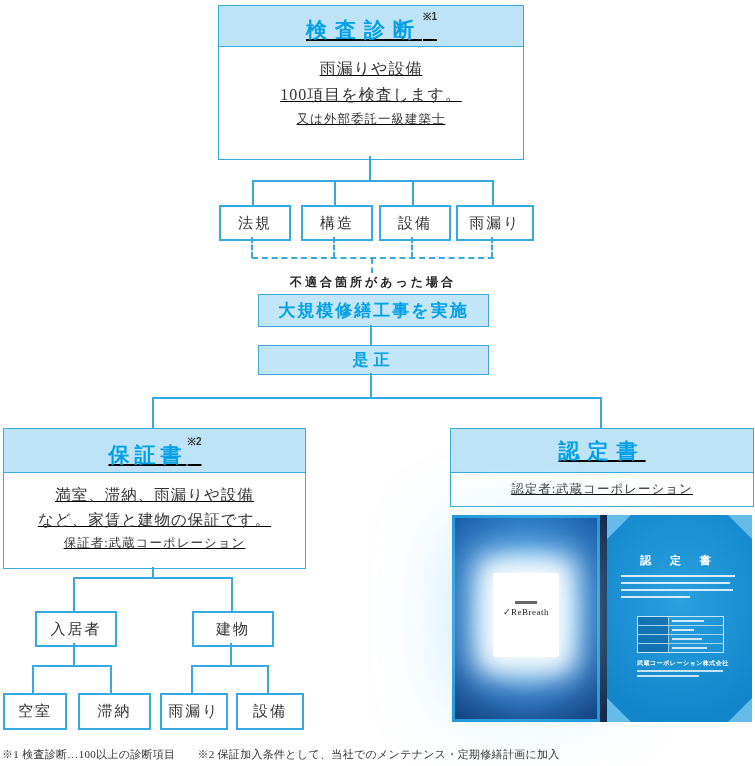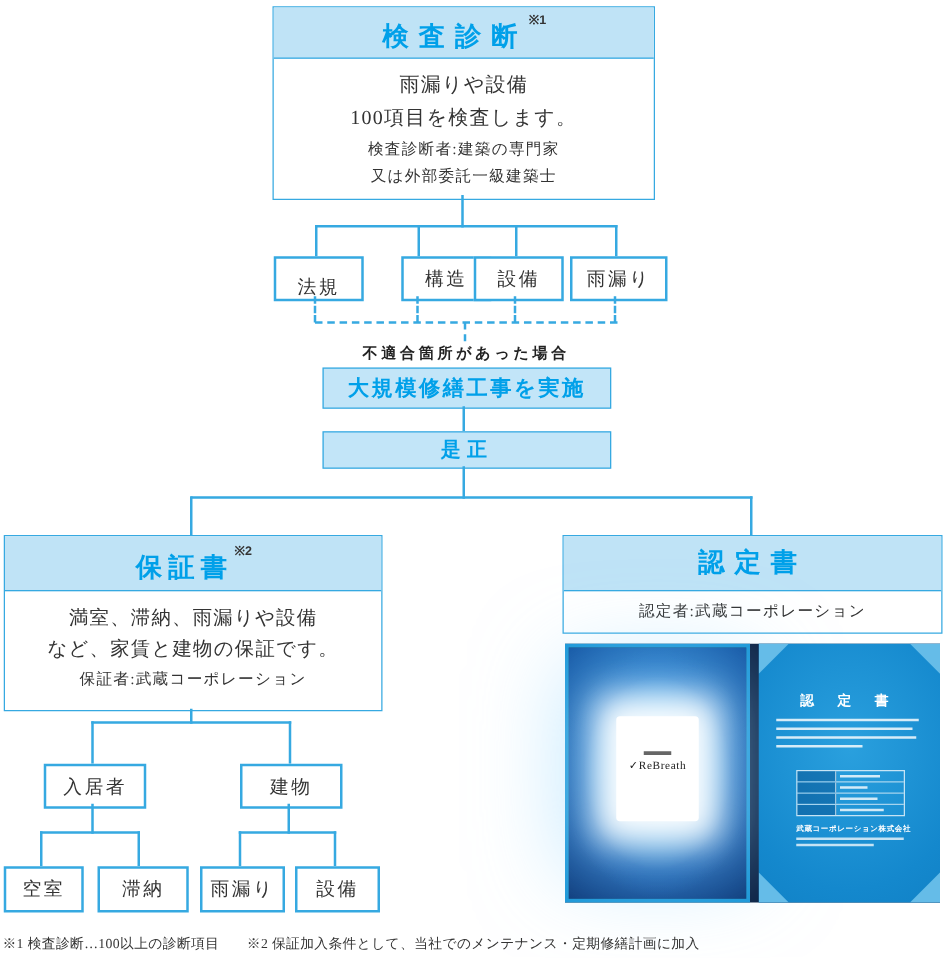--- a/index.html
+++ b/index.html
@@ -6,21 +6,21 @@
   .stage{position:relative;width:755px;height:766px;background:#ffffff;overflow:hidden;
          font-family:"Liberation Serif",serif;}
 
   
   .vline{position:absolute;width:2px;background:#36a9e1;}
   .hline{position:absolute;height:2px;background:#36a9e1;}
   .vdash{position:absolute;width:0;border-left:2px dashed #36a9e1;}
   .hdash{position:absolute;height:0;border-top:2px dashed #36a9e1;}
 
   
-  .panel{position:absolute;border:1px solid #36a9e1;background:#fff;}
+  .panel{position:absolute;border:1px solid #36a9e1;background:#fff;text-decoration:underline;}
   .panel-header{background:#bfe3f6;border-bottom:1px solid #36a9e1;text-align:center;
     font-family:"Liberation Sans",sans-serif;font-weight:bold;color:#00a0e9;}
   .note-ref{font-family:"Liberation Sans",sans-serif;font-weight:bold;font-size:10px;
     color:#333;position:relative;top:-9px;left:1px;letter-spacing:0;}
   .panel-body{text-align:center;color:#333;}
   .body-line{font-size:16px;line-height:1.62;letter-spacing:1px;}
   .sub-line{font-size:12.5px;line-height:1.8;letter-spacing:1px;}
 
   
   .mini-box{position:absolute;background:#fff;border:2px solid #36a9e1;display:flex;
@@ -76,36 +76,35 @@
 
 <div class="stage">
 
   <div class="panel" style="left:218px;top:5px;width:304px;">
     <div class="panel-header" style="height:40px;line-height:40px;font-size:21px;letter-spacing:8px;">
       <span>検査診断</span><sup class="note-ref">※1</sup>
     </div>
     <div class="panel-body" style="height:112px;padding-top:9px;box-sizing:border-box;">
       <div class="body-line">雨漏りや設備</div>
       <div class="body-line">100項目を検査します。</div>
-      <div class="sub-line">検査診断者:建築の専門家</div>
       <div class="sub-line">又は外部委託一級建築士</div>
     </div>
   </div>
 
   <div class="vline" style="left:369px;top:156px;height:26px;"></div>
   <div class="hline" style="left:252px;top:180px;width:242px;"></div>
   <div class="vline" style="left:252px;top:180px;height:26px;"></div>
   <div class="vline" style="left:334px;top:180px;height:26px;"></div>
   <div class="vline" style="left:412px;top:180px;height:26px;"></div>
   <div class="vline" style="left:492px;top:180px;height:26px;"></div>
 
-  <div class="mini-box" style="left:219px;top:205px;width:68px;height:32px;align-items:flex-end;">
+  <div class="mini-box" style="left:219px;top:205px;width:68px;height:32px;">
       <span>法規</span>
     </div>
-  <div class="mini-box" style="left:301px;top:205px;width:68px;height:32px;margin-left:20px;">
+  <div class="mini-box" style="left:301px;top:205px;width:68px;height:32px;">
       <span>構造</span>
     </div>
   <div class="mini-box" style="left:379px;top:205px;width:68px;height:32px;">
       <span>設備</span>
     </div>
   <div class="mini-box" style="left:456px;top:205px;width:74px;height:32px;">
       <span>雨漏り</span>
     </div>
 
   <div class="vdash" style="left:251px;top:237px;height:21px;"></div>

